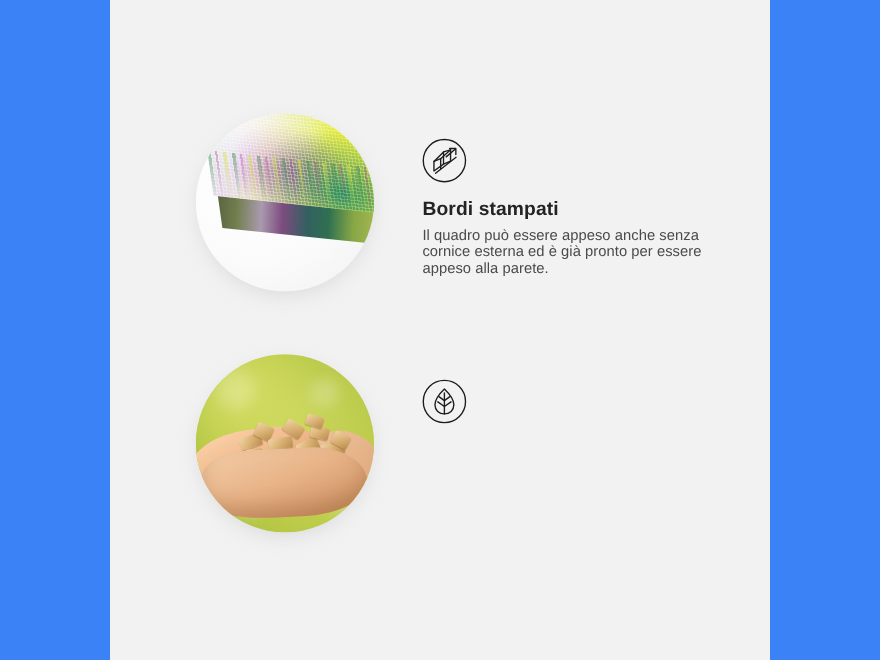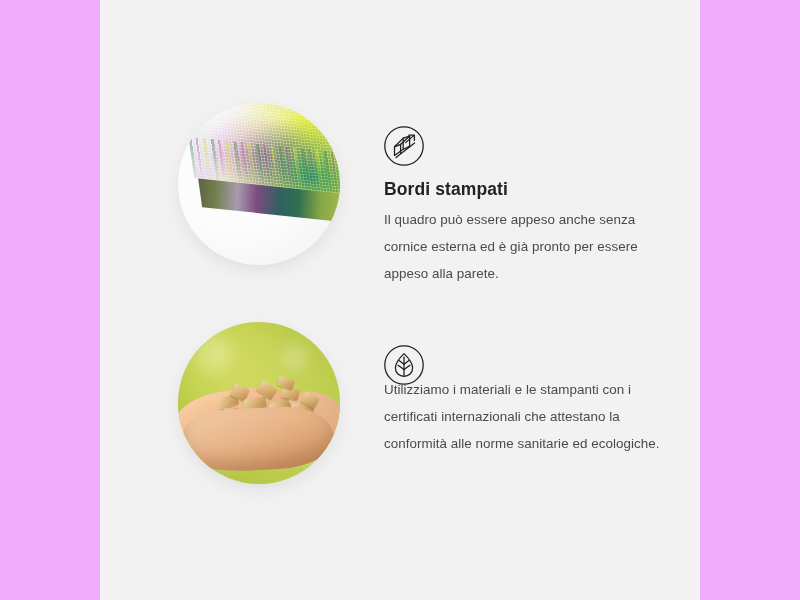--- a/index.html
+++ b/index.html
@@ -11,21 +11,21 @@
     width: 800px;
     height: 600px;
     overflow: hidden;
     font-family: "Liberation Sans", sans-serif;
   }
 
   .stage {
     position: relative;
     width: 800px;
     height: 600px;
-    background: #f0abfc;
+    background: #3b82f6;
   }
 
   .panel {
     position: absolute;
     left: 100px;
     top: 0;
     width: 600px;
     height: 600px;
     background: #f2f2f2;
   }
@@ -196,21 +196,21 @@
     font-weight: 600;
     color: #232323;
     letter-spacing: .1px;
     line-height: 1.2;
   }
   .f-desc {
     margin: 0;
     font-size: 13.4px;
     font-weight: 400;
     color: #4a4a4a;
-    line-height: 27px;
+    line-height: 15px;
     letter-spacing: .05px;
   }
 </style>
 </head>
 <body>
 
 <div class="stage">
   <div class="panel">
 
     <section class="feature feature-edges">
@@ -289,18 +289,17 @@
                    C16.2 32.3 12.4 28.9 12.4 24.0 C12.4 20.4 14.7 15.6 21 9.6 Z"></path>
           <path d="M21 13.2 L21 32.3"></path>
           <path d="M21 20.2 L16.0 16.6"></path>
           <path d="M21 20.2 L26.0 16.6"></path>
           <path d="M21 25.6 L15.0 21.3"></path>
           <path d="M21 25.6 L27.0 21.3"></path>
         </svg>
       </div>
 
       <div class="text-col text-eco">
-        <p class="f-desc">Utilizziamo i materiali e le stampanti con i certificati internazionali che attestano la conformità alle norme sanitarie ed ecologiche.</p>
       </div>
     </section>
 
   </div>
 </div>
 
 </body></html>

